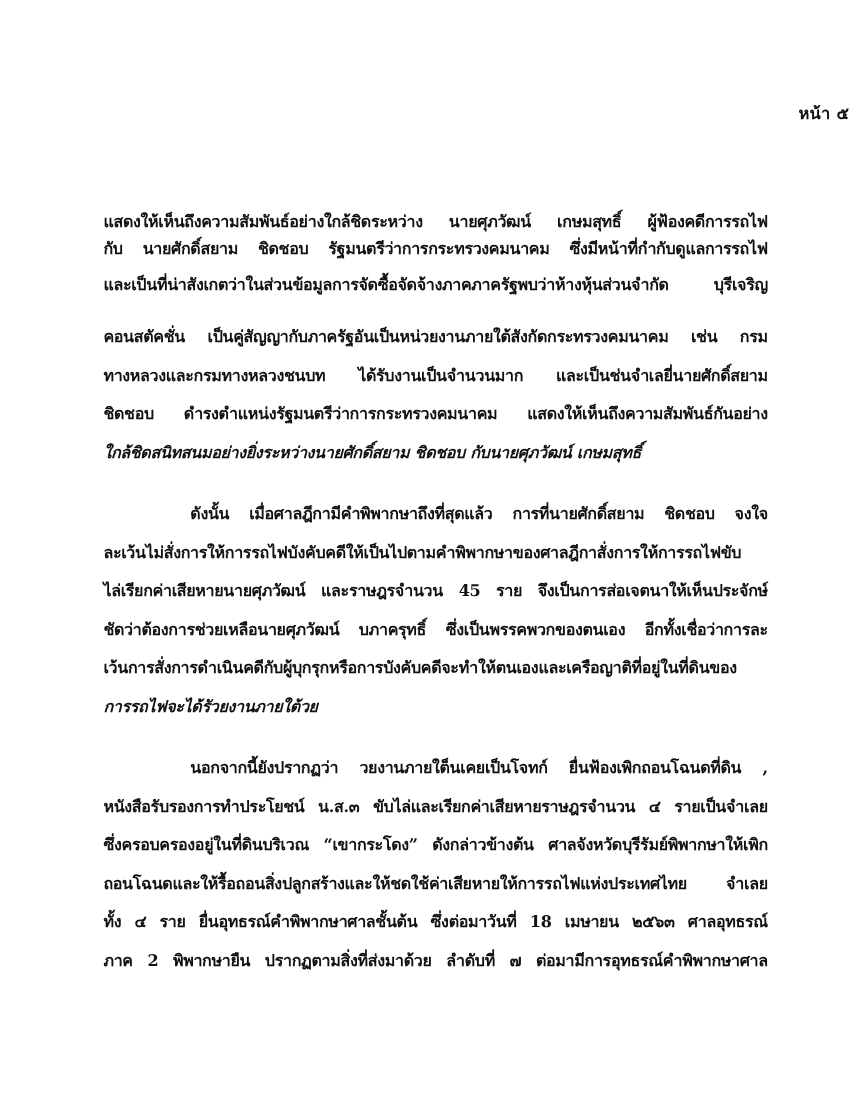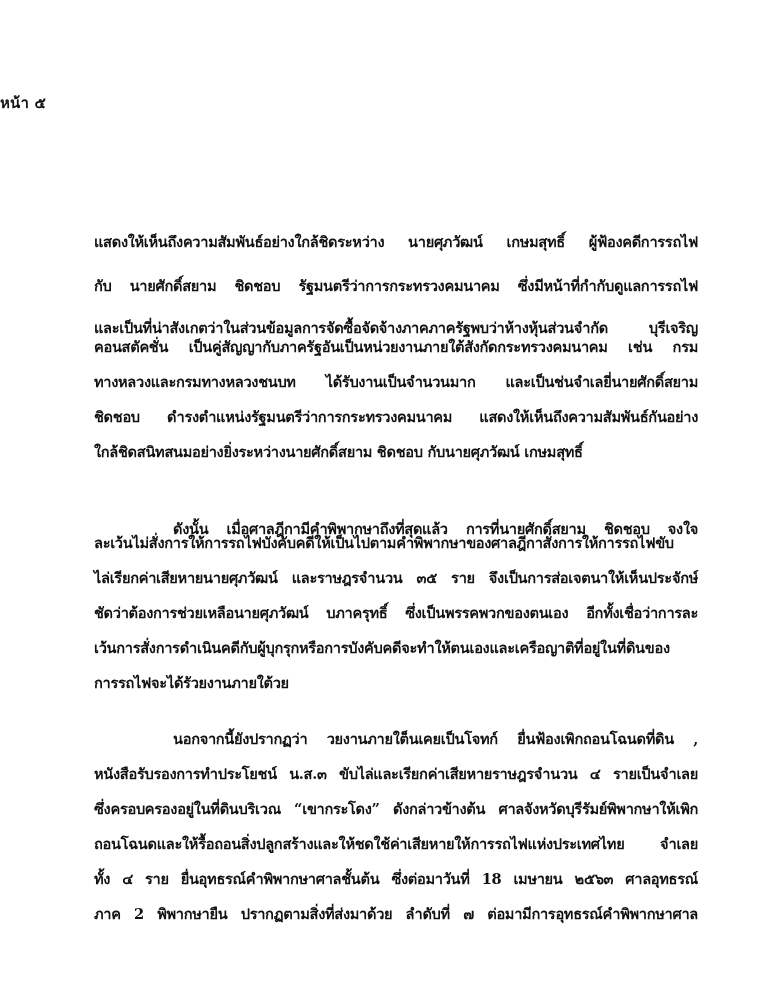--- a/index.html
+++ b/index.html
@@ -21,68 +21,68 @@
       top: 0;
       width: 772px;
       height: 999px;
       background: #ffffff;
     }
     .page-number {
       position: absolute;
       top: 91px;
       left: 0;
       width: 772px;
-      text-align: left;
+      text-align: right;
       font-size: 15px;
       font-weight: bold;
       letter-spacing: 0.2px;
     }
     .line {
       position: absolute;
       left: 94px;
       width: 604px;
       font-size: 14.6px;
       font-weight: bold;
       white-space: nowrap;
       line-height: 24px;
       height: 24px;
       text-align: justify;
       text-align-last: justify;
       letter-spacing: -0.3px;
-      margin-top: 40px;
     }
     .line.indent {
       left: 173px;
       width: 525px;
     }
     .line.last {
       text-align-last: left;
+      font-style: italic;
     }
   </style>
 </head>
 <body>
 
 <div class="page">
 
   <div class="page-number">หน้า ๕</div>
 
   <div>
     <div class="line" style="top:190px">แสดงให้เห็นถึงความสัมพันธ์อย่างใกล้ชิดระหว่าง นายศุภวัฒน์ เกษมสุทธิ์ ผู้ฟ้องคดีการรถไฟ</div>
-    <div class="line" style="top:234px">กับ นายศักดิ์สยาม ชิดชอบ รัฐมนตรีว่าการกระทรวงคมนาคม ซึ่งมีหน้าที่กำกับดูแลการรถไฟ</div>
-    <div class="line" style="top:276px">และเป็นที่น่าสังเกตว่าในส่วนข้อมูลการจัดซื้อจัดจ้างภาคภาครัฐพบว่าห้างหุ้นส่วนจำกัด บุรีเจริญ</div>
+    <div class="line" style="top:215px">กับ นายศักดิ์สยาม ชิดชอบ รัฐมนตรีว่าการกระทรวงคมนาคม ซึ่งมีหน้าที่กำกับดูแลการรถไฟ</div>
+    <div class="line" style="top:248px">และเป็นที่น่าสังเกตว่าในส่วนข้อมูลการจัดซื้อจัดจ้างภาคภาครัฐพบว่าห้างหุ้นส่วนจำกัด บุรีเจริญ</div>
     <div class="line" style="top:295px">คอนสตัคชั่น เป็นคู่สัญญากับภาครัฐอันเป็นหน่วยงานภายใต้สังกัดกระทรวงคมนาคม เช่น กรม</div>
     <div class="line" style="top:330px">ทางหลวงและกรมทางหลวงชนบท ได้รับงานเป็นจำนวนมาก และเป็นช่นจำเลยี่นายศักดิ์สยาม</div>
     <div class="line" style="top:365px">ชิดชอบ ดำรงตำแหน่งรัฐมนตรีว่าการกระทรวงคมนาคม แสดงให้เห็นถึงความสัมพันธ์กันอย่าง</div>
     <div class="line last" style="top:400px">ใกล้ชิดสนิทสนมอย่างยิ่งระหว่างนายศักดิ์สยาม ชิดชอบ กับนายศุภวัฒน์ เกษมสุทธิ์</div>
   </div>
 
   <div>
-    <div class="line indent" style="top:477px">ดังนั้น เมื่อศาลฎีกามีคำพิพากษาถึงที่สุดแล้ว การที่นายศักดิ์สยาม ชิดชอบ จงใจ</div>
+    <div class="line indent" style="top:456px">ดังนั้น เมื่อศาลฎีกามีคำพิพากษาถึงที่สุดแล้ว การที่นายศักดิ์สยาม ชิดชอบ จงใจ</div>
     <div class="line" style="top:491px">ละเว้นไม่สั่งการให้การรถไฟบังคับคดีให้เป็นไปตามคำพิพากษาของศาลฎีกาสั่งการให้การรถไฟขับ</div>
-    <div class="line" style="top:526px">ไล่เรียกค่าเสียหายนายศุภวัฒน์ และราษฎรจำนวน ๓๕ ราย จึงเป็นการส่อเจตนาให้เห็นประจักษ์</div>
+    <div class="line" style="top:526px">ไล่เรียกค่าเสียหายนายศุภวัฒน์ และราษฎรจำนวน 45 ราย จึงเป็นการส่อเจตนาให้เห็นประจักษ์</div>
     <div class="line" style="top:561px">ชัดว่าต้องการช่วยเหลือนายศุภวัฒน์ บภาครุทธิ์ ซึ่งเป็นพรรคพวกของตนเอง อีกทั้งเชื่อว่าการละ</div>
     <div class="line" style="top:596px">เว้นการสั่งการดำเนินคดีกับผู้บุกรุกหรือการบังคับคดีจะทำให้ตนเองและเครือญาติที่อยู่ในที่ดินของ</div>
     <div class="line last" style="top:631px">การรถไฟจะได้รัวยงานภายใต้วย</div>
   </div>
 
   <div>
     <div class="line indent" style="top:687px">นอกจากนี้ยังปรากฏว่า วยงานภายใต็นเคยเป็นโจทก์ ยื่นฟ้องเพิกถอนโฉนดที่ดิน ,</div>
     <div class="line" style="top:722px">หนังสือรับรองการทำประโยชน์ น.ส.๓ ขับไล่และเรียกค่าเสียหายราษฎรจำนวน ๔ รายเป็นจำเลย</div>
     <div class="line" style="top:757px">ซึ่งครอบครองอยู่ในที่ดินบริเวณ “เขากระโดง” ดังกล่าวข้างต้น ศาลจังหวัดบุรีรัมย์พิพากษาให้เพิก</div>
     <div class="line" style="top:792px">ถอนโฉนดและให้รื้อถอนสิ่งปลูกสร้างและให้ชดใช้ค่าเสียหายให้การรถไฟแห่งประเทศไทย จำเลย</div>

